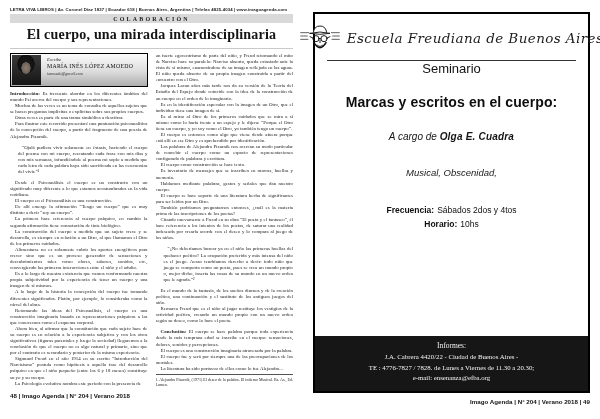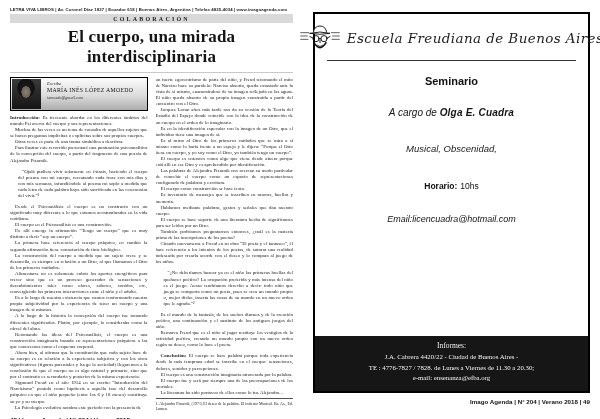--- a/index.html
+++ b/index.html
@@ -15,21 +15,21 @@
     font-family:"Liberation Sans", sans-serif;
     font-size:4.3px;font-weight:bold;color:#222;letter-spacing:.1px;
     white-space:nowrap;overflow:hidden;
   }
   .section-band{
     margin-top:2px;background:#d9d9d9;height:9px;
     display:flex;align-items:center;justify-content:center;
     font-size:6px;font-weight:bold;letter-spacing:2.2px;color:#1c1c1c;
   }
   .article-title{
-    text-align:center;font-size:17px;font-weight:bold;letter-spacing:.2px;color:#141414;
+    text-align:center;font-size:14px;font-weight:bold;letter-spacing:.2px;color:#141414;
     padding:4px 0 5px;border-bottom:1px solid #c9c9c9;
   }
   .columns{display:flex;gap:8px;margin-top:4px;height:335px;}
   .col{width:calc(50% - 4px);overflow:hidden;display:flex;flex-direction:column;}
   
   .author-box{
     border:1.5px solid #000;display:flex;height:32px;margin-bottom:4px;flex:0 0 auto;
     background:linear-gradient(to bottom,#fbfbfb 0%,#dcdcdc 55%,#adadad 100%);
   }
   .author-photo{
@@ -66,21 +66,21 @@
   }
   .ad-logo-row{
     display:flex;align-items:center;justify-content:center;gap:7px;
     margin:9px 10px 0;
   }
   .school-name{
     font-family:"DejaVu Serif", serif;font-style:italic;
     font-size:13.5px;color:#1d1d1d;letter-spacing:.4px;white-space:nowrap;
   }
   .ad-divider{border-top:1.5px solid #333;margin:7px 12px 0;}
-  .ad-kind{font-size:11px;font-weight:bold;margin-top:14px;color:#111;}
+  .ad-kind{font-size:13px;font-weight:normal;color:#111;}
   .ad-title{margin-top:17px;font-size:14px;font-weight:bold;line-height:1.3;color:#0e0e0e;letter-spacing:.1px;}
   .ad-lecturer{margin-top:20px;font-size:10px;font-style:italic;color:#151515;}
   .ad-lecturer b{letter-spacing:.2px;margin-top:6px;}
   .ad-topics{margin-top:22px;font-size:9.5px;font-style:italic;line-height:1.9;color:#1a1a1a;}
   .ad-details{margin-top:22px;font-size:8.5px;line-height:1.6;color:#111;}
   .ad-details b{margin-right:3px;}
   .ad-email{margin-top:20px;font-size:9px;font-style:italic;color:#151515;}
   .info-band{
     position:absolute;left:0;right:0;bottom:0;background:#161616;color:#f4f4f4;
     font-family:"Liberation Serif", serif;padding:5px 18px 8px;
@@ -196,37 +196,38 @@
       </svg>
     </span>
     <span class="school-name">Escuela Freudiana de Buenos Aires</span>
   </div>
   <div class="ad-divider"></div>
 
   <div class="ad-kind">Seminario</div>
 
   <div class="ad-title">
 
+  <div>Marcas y escritos en el cuerpo:</div>
     </div>
 
   <div class="ad-lecturer">
     <span>A cargo de </span><b>Olga E. Cuadra</b>
   </div>
 
   <div class="ad-topics">
 
   <div>Musical, Obscenidad,</div>
     </div>
 
   <div class="ad-details">
 
+      <div><b>Frecuencia:</b><span>Sábados 2dos y 4tos</span></div>
       <div><b>Horario:</b><span>10hs</span></div>
     </div>
 
-  <div class="ad-email">Email:licencuadra@hotmail.com</div>
 
   <div class="info-band">
     <div class="info-heading">Informes:</div>
     <div>
 
     <div class="info-line">J.A. Cabrera 4420/22 - Ciudad de Buenos Aires -</div>
         <div class="info-line">TE : 4776-7827 / 7828. de Lunes a Viernes de 11.30 a 20.30;</div>
         <div class="info-line">e-mail: ensenanza@efba.org</div>
       </div>
   </div>

